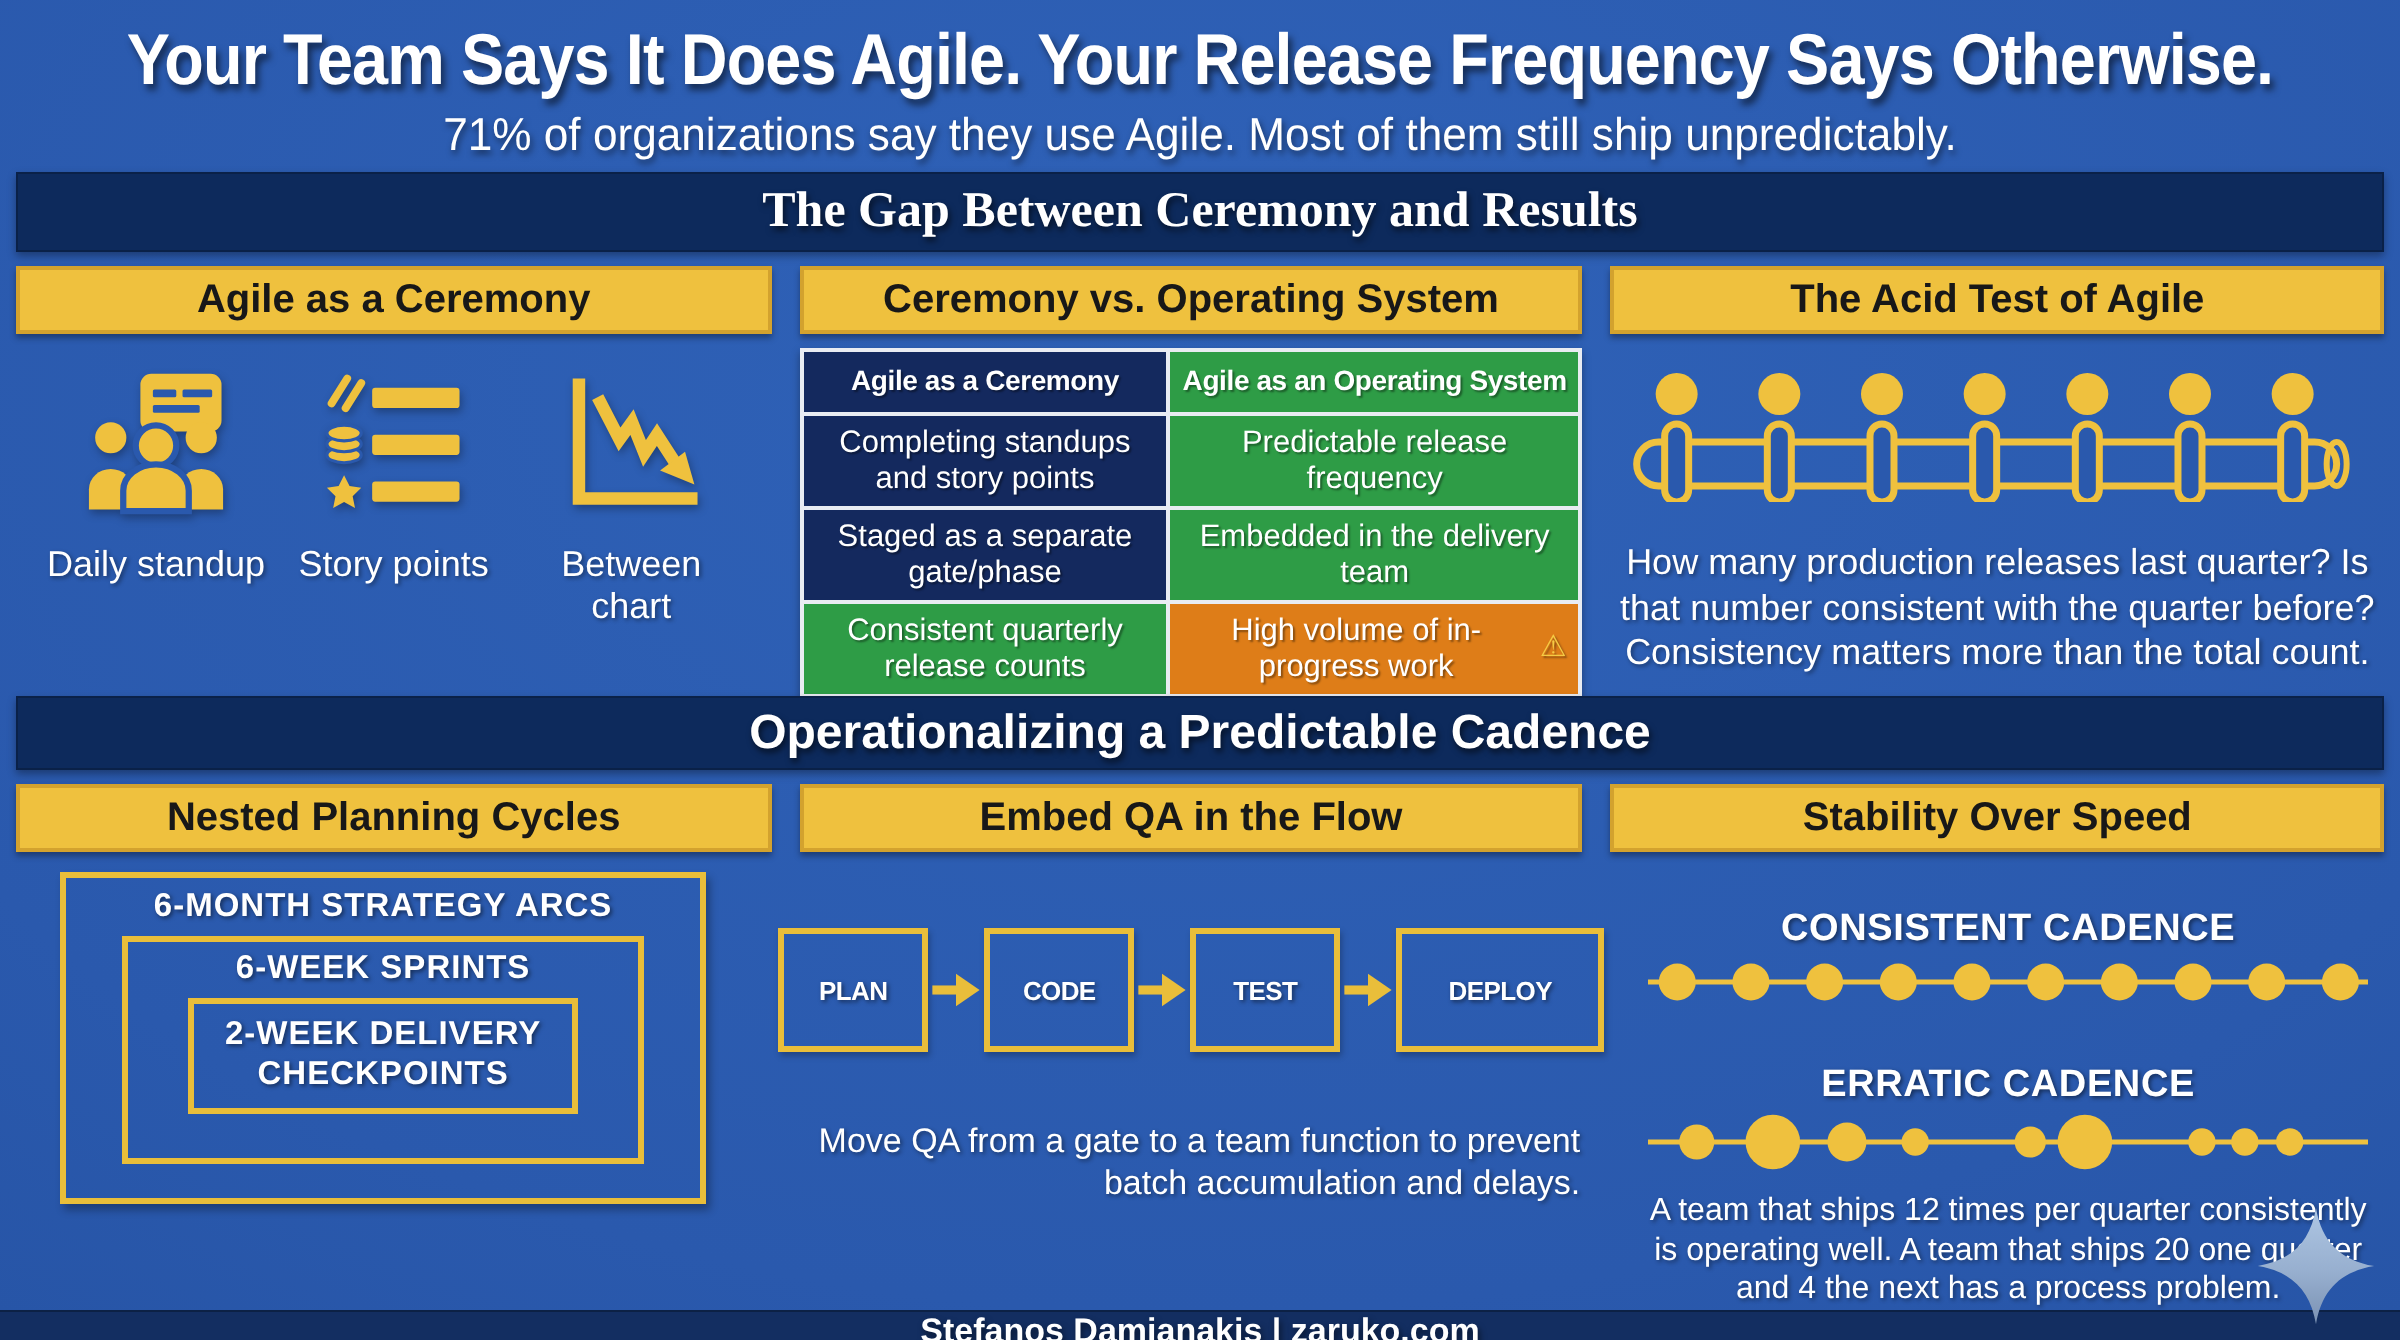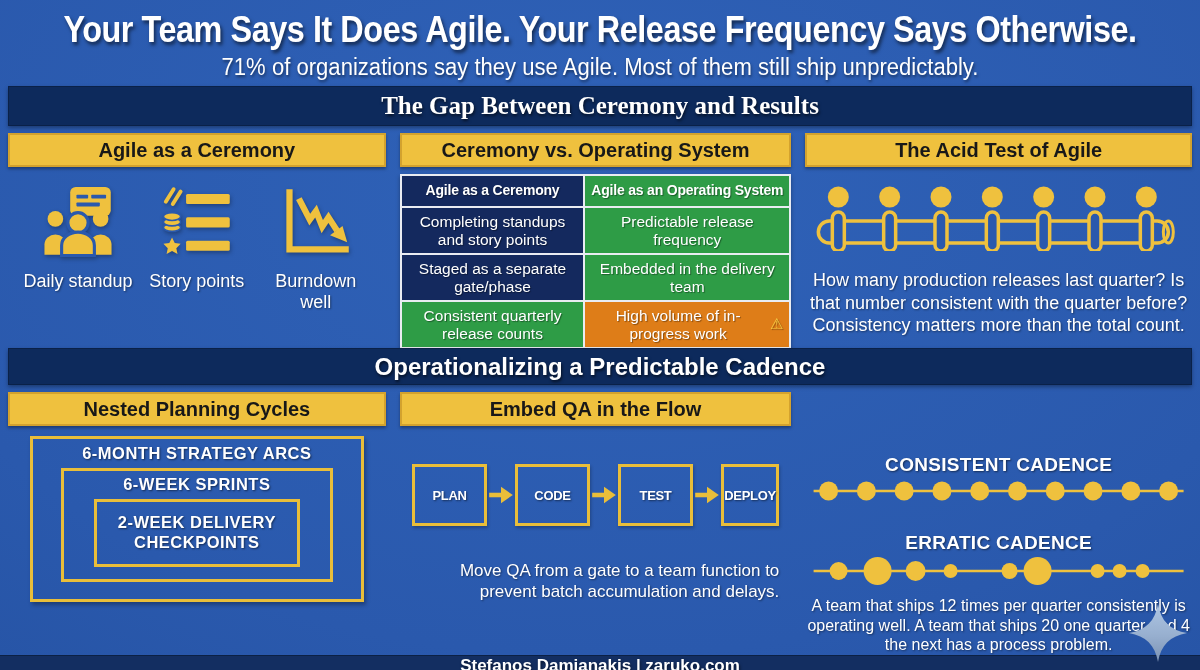--- a/index.html
+++ b/index.html
@@ -76,37 +76,37 @@
     font-size:18px; line-height:1.25; text-shadow:1px 1px 2px rgba(0,0,0,.45);
   }
 
   
   .nest-outer {
     border:3px solid #e9be3a; margin:10px 22px 0; height:166px; padding-top:5px;
     box-shadow:2px 3px 4px rgba(0,0,0,.3);
   }
   .nest-mid   { border:3px solid #e9be3a; margin:4px 28px 0; height:114px; padding-top:4px; }
   .nest-inner {
-    border:3px solid #e9be3a; margin:4px 30px 0; height:68px;
+    border:3px solid #e9be3a; margin:4px 30px 0; height:58px;
     display:flex; align-items:center; justify-content:center; padding:0 14px;
   }
   .nest-label {
     text-align:center; font-weight:700; font-size:16.5px; letter-spacing:.5px;
     line-height:1.2; text-shadow:1px 1px 2px rgba(0,0,0,.5);
   }
 
   
   .flow-row { display:flex; align-items:center; justify-content:center; margin-top:38px; gap:2px; }
   .flow-box {
     border:3px solid #e9be3a; width:75px; height:62px; flex:0 0 auto;
     display:flex; align-items:center; justify-content:center;
     font-weight:700; font-size:13px; letter-spacing:-.3px;
     text-shadow:1px 1px 2px rgba(0,0,0,.5); box-shadow:1px 2px 3px rgba(0,0,0,.25);
   }
-  .flow-box.wide { width:58px; }
+  .flow-box.wide { width:104px; }
   .flow-arrow { width:24px; height:20px; flex:0 0 auto; }
   .flow-caption {
     margin-top:34px; text-align:right; font-size:17px; line-height:1.25;
     padding:0 12px; text-shadow:1px 1px 2px rgba(0,0,0,.45);
   }
 
   
   .cadence { text-align:center; }
   .cadence-label {
     font-weight:700; font-size:19px; letter-spacing:.3px; margin-top:28px;
@@ -193,21 +193,21 @@
           <polygon fill="#efc13e" points="18,70 21.5,77 29,78 23.5,83.5 25,91 18,87.2 11,91 12.5,83.5 7,78 14.5,77"></polygon>
         </svg>
         <div class="icon-label">Story points</div>
       </div>
       <div class="icon-item">
         <svg viewBox="0 0 100 100">
           <path d="M16,8 V85 H92" stroke="#efc13e" stroke-width="8" fill="none"></path>
           <path d="M28,20 L42,47 L50,36 L58,56 L66,44 L77,61" stroke="#efc13e" stroke-width="8" fill="none" stroke-linejoin="miter"></path>
           <polygon fill="#efc13e" points="90,76 84,55 68,67"></polygon>
         </svg>
-        <div class="icon-label">Burndown well</div>
+        <div class="icon-label">Between chart</div>
       </div>
     </div>
 
     <div>
       <div class="vs-table">
         <div class="vs-cell vs-head c-navy">Agile as a Ceremony</div>
         <div class="vs-cell vs-head c-green">Agile as an Operating System</div>
 
         <div class="vs-cell c-navy">Completing standups and story points</div>
         <div class="vs-cell c-green">Predictable release frequency</div>
@@ -248,20 +248,21 @@
     </div>
   </div>
 
   <div class="section-bar bar-2">
     <span>Operationalizing a Predictable Cadence</span>
   </div>
 
   <div class="grid3">
     <div class="col-header">Nested Planning Cycles</div>
     <div class="col-header">Embed QA in the Flow</div>
+    <div class="col-header">Stability Over Speed</div>
   </div>
 
   <div class="grid3 row2-content">
 
     <div>
       <div class="nest-outer">
         <div class="nest-label">6-MONTH STRATEGY ARCS</div>
         <div class="nest-mid">
           <div class="nest-label">6-WEEK SPRINTS</div>
           <div class="nest-inner">

